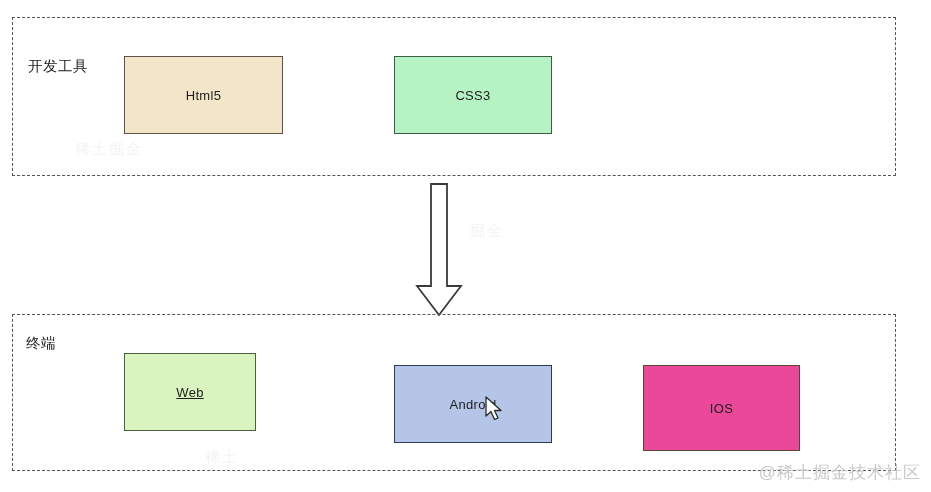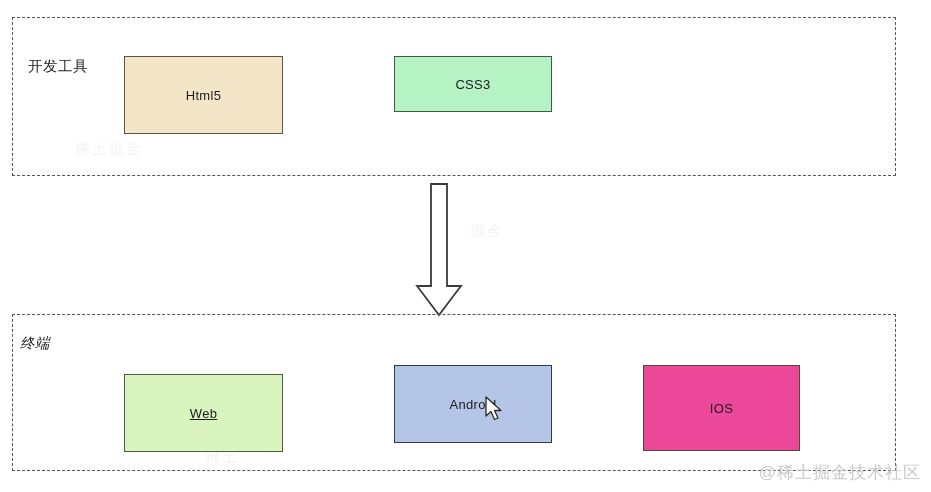--- a/index.html
+++ b/index.html
@@ -28,21 +28,21 @@
 
   .group-label {
     position: absolute;
     font-size: 14.5px;
     color: #1a1a1a;
     font-weight: 400;
     letter-spacing: 0.5px;
     white-space: nowrap;
   }
   #label-dev  { left: 28px; top: 38px; margin-top: 19px; }
-  #label-term { left: 20px; top: 334px; font-style: italic; }
+  #label-term { left: 26px; top: 334px; }
 
   
   .node {
     position: absolute;
     box-sizing: border-box;
     display: flex;
     align-items: center;
     justify-content: center;
     font-size: 13px;
     color: #1c1c1c;
@@ -50,31 +50,31 @@
     border-width: 1.8px;
     border-style: solid;
   }
 
   
   #node-html5 {
     left: 124px; top: 56px; width: 159px; height: 78px;
     background: #f3e6c8; border-color: #5c5349;
   }
   #node-css3 {
-    left: 394px; top: 56px; width: 158px; height: 56px;
+    left: 394px; top: 56px; width: 158px; height: 78px;
     background: #b5f2c4; border-color: #3d5c43;
   }
   #node-js {
     left: 663px; top: 56px; width: 157px; height: 78px;
     background: #c96c63; border-color: #4a3433;
   }
 
   
   #node-web {
-    left: 124px; top: 374px; width: 159px; height: 78px;
+    left: 124px; top: 353px; width: 132px; height: 78px;
     background: #d9f4bf; border-color: #49603c; text-decoration: underline;
   }
   #node-android {
     left: 394px; top: 365px; width: 158px; height: 78px;
     background: #b4c5e8; border-color: #2e3a52;
   }
   #node-ios {
     left: 643px; top: 365px; width: 157px; height: 86px;
     background: #ec4899; border-color: #5a4732;
   }

